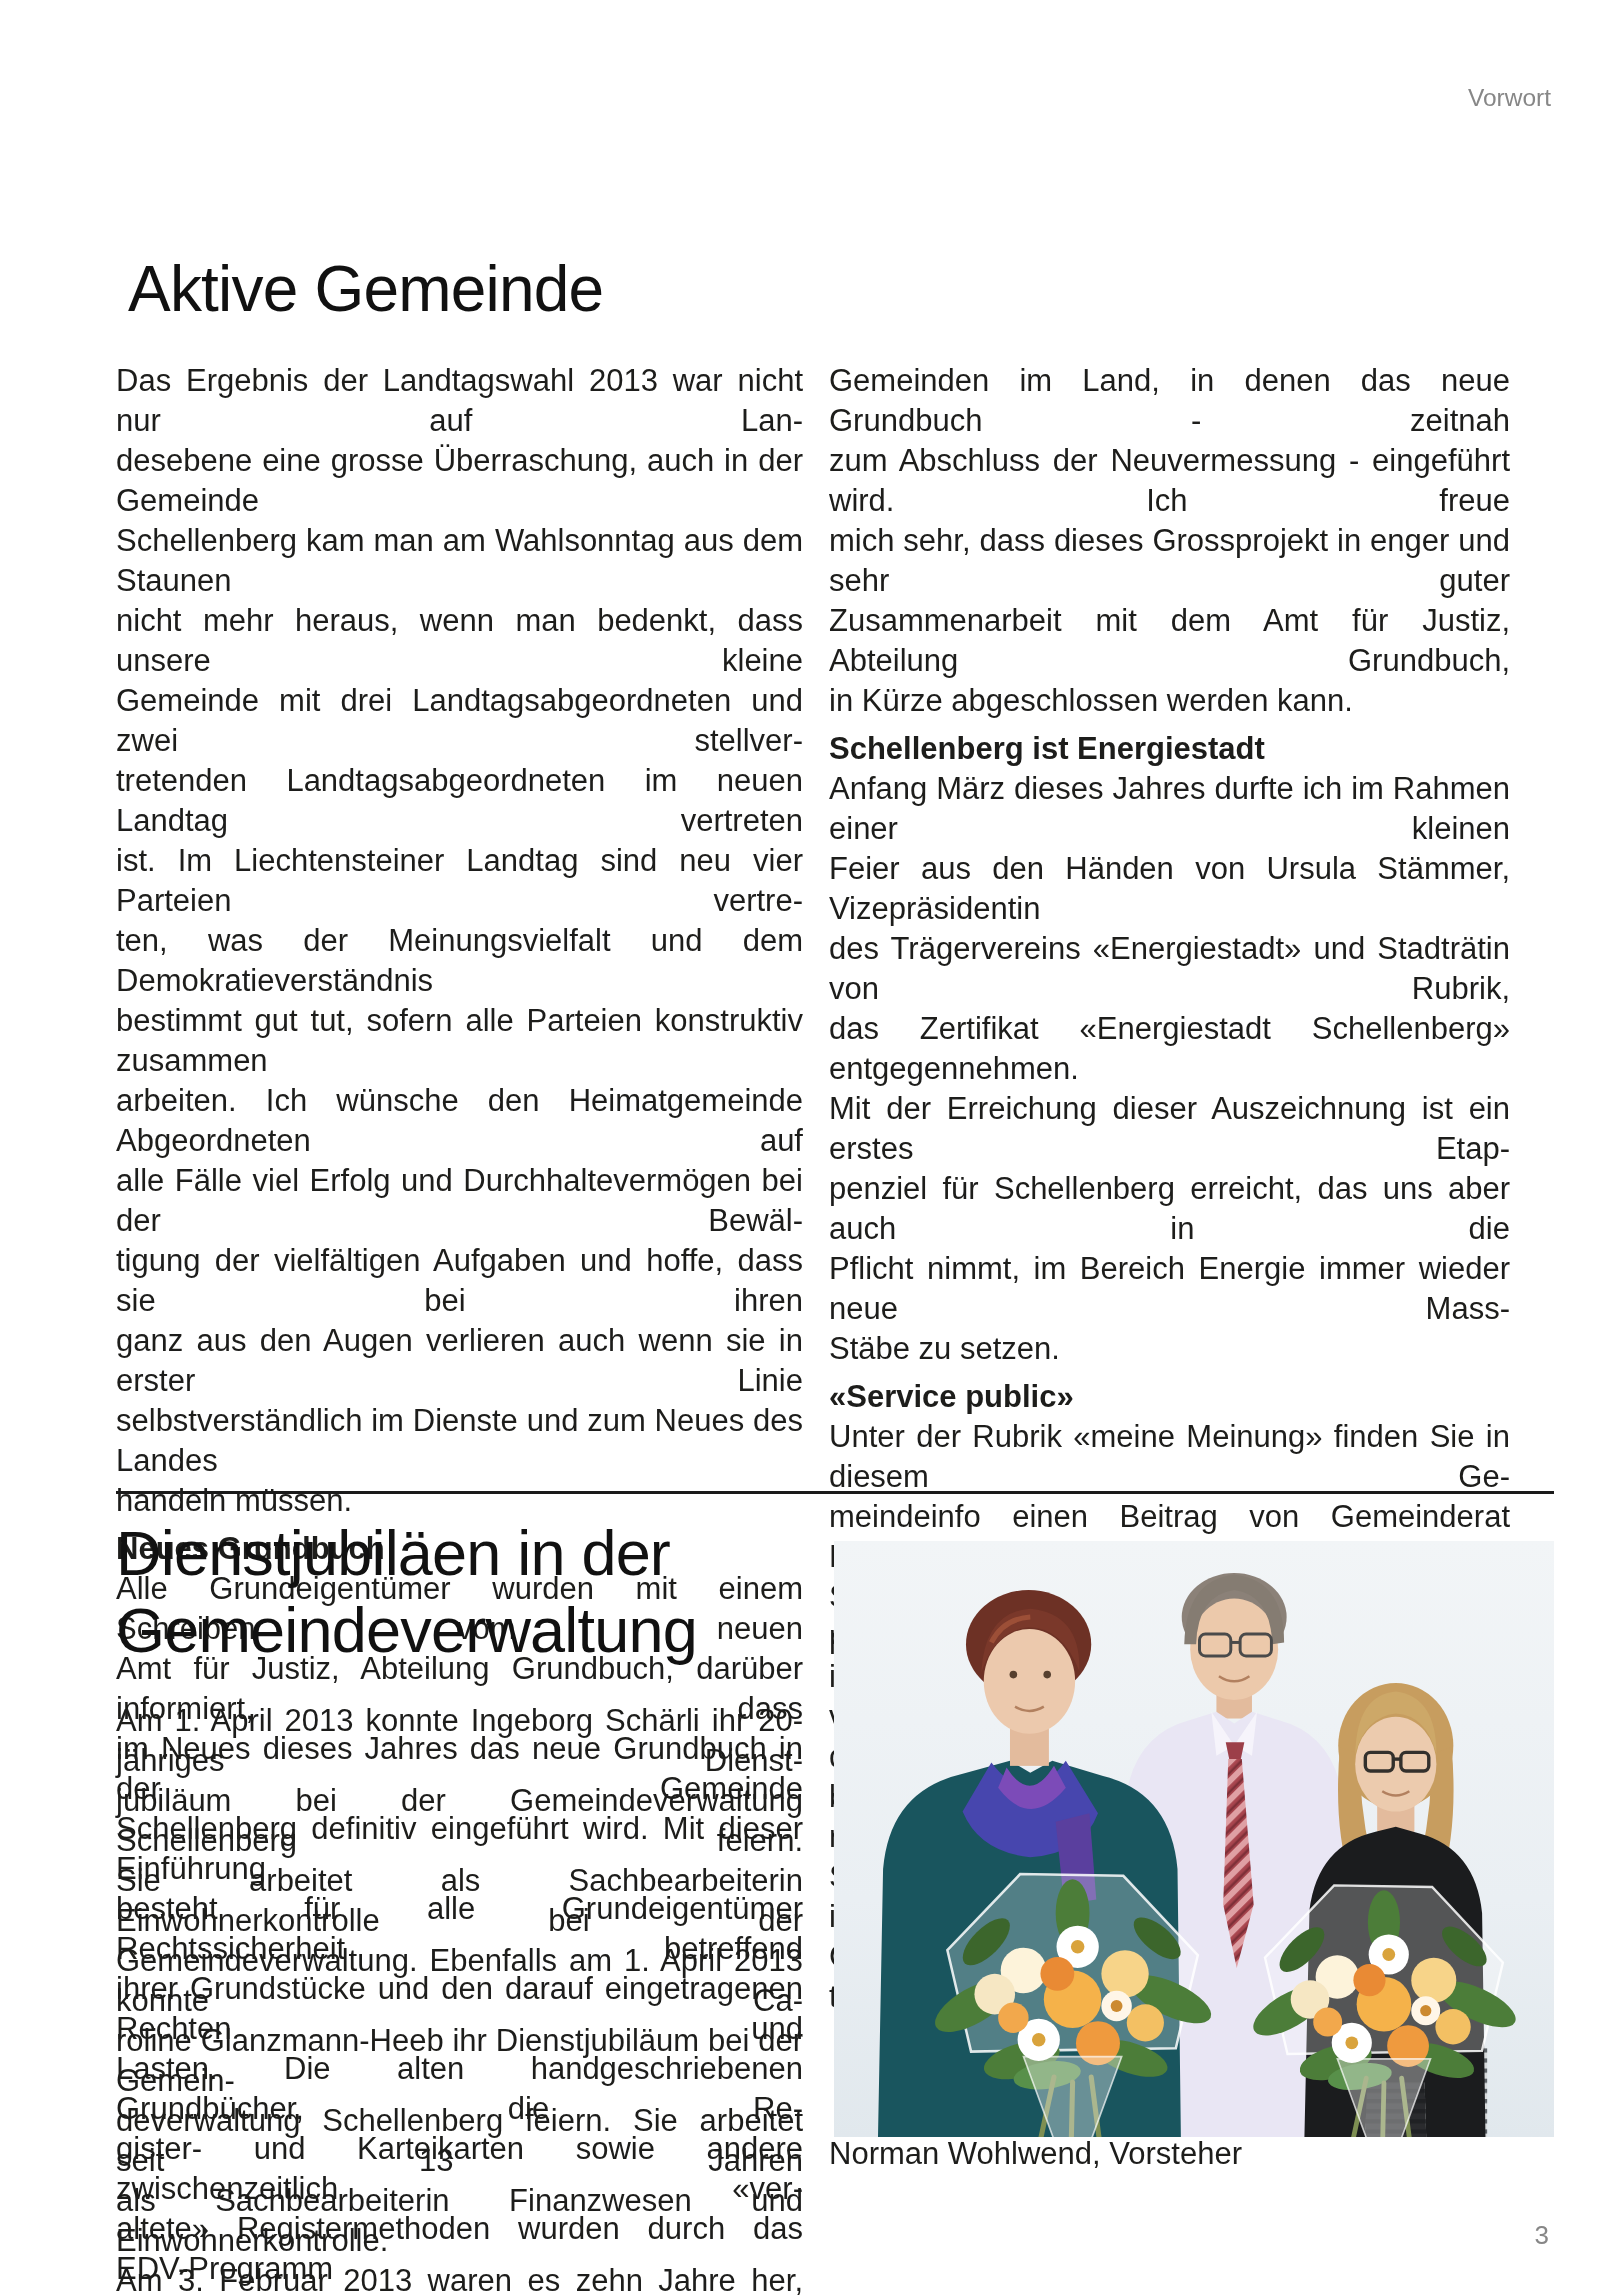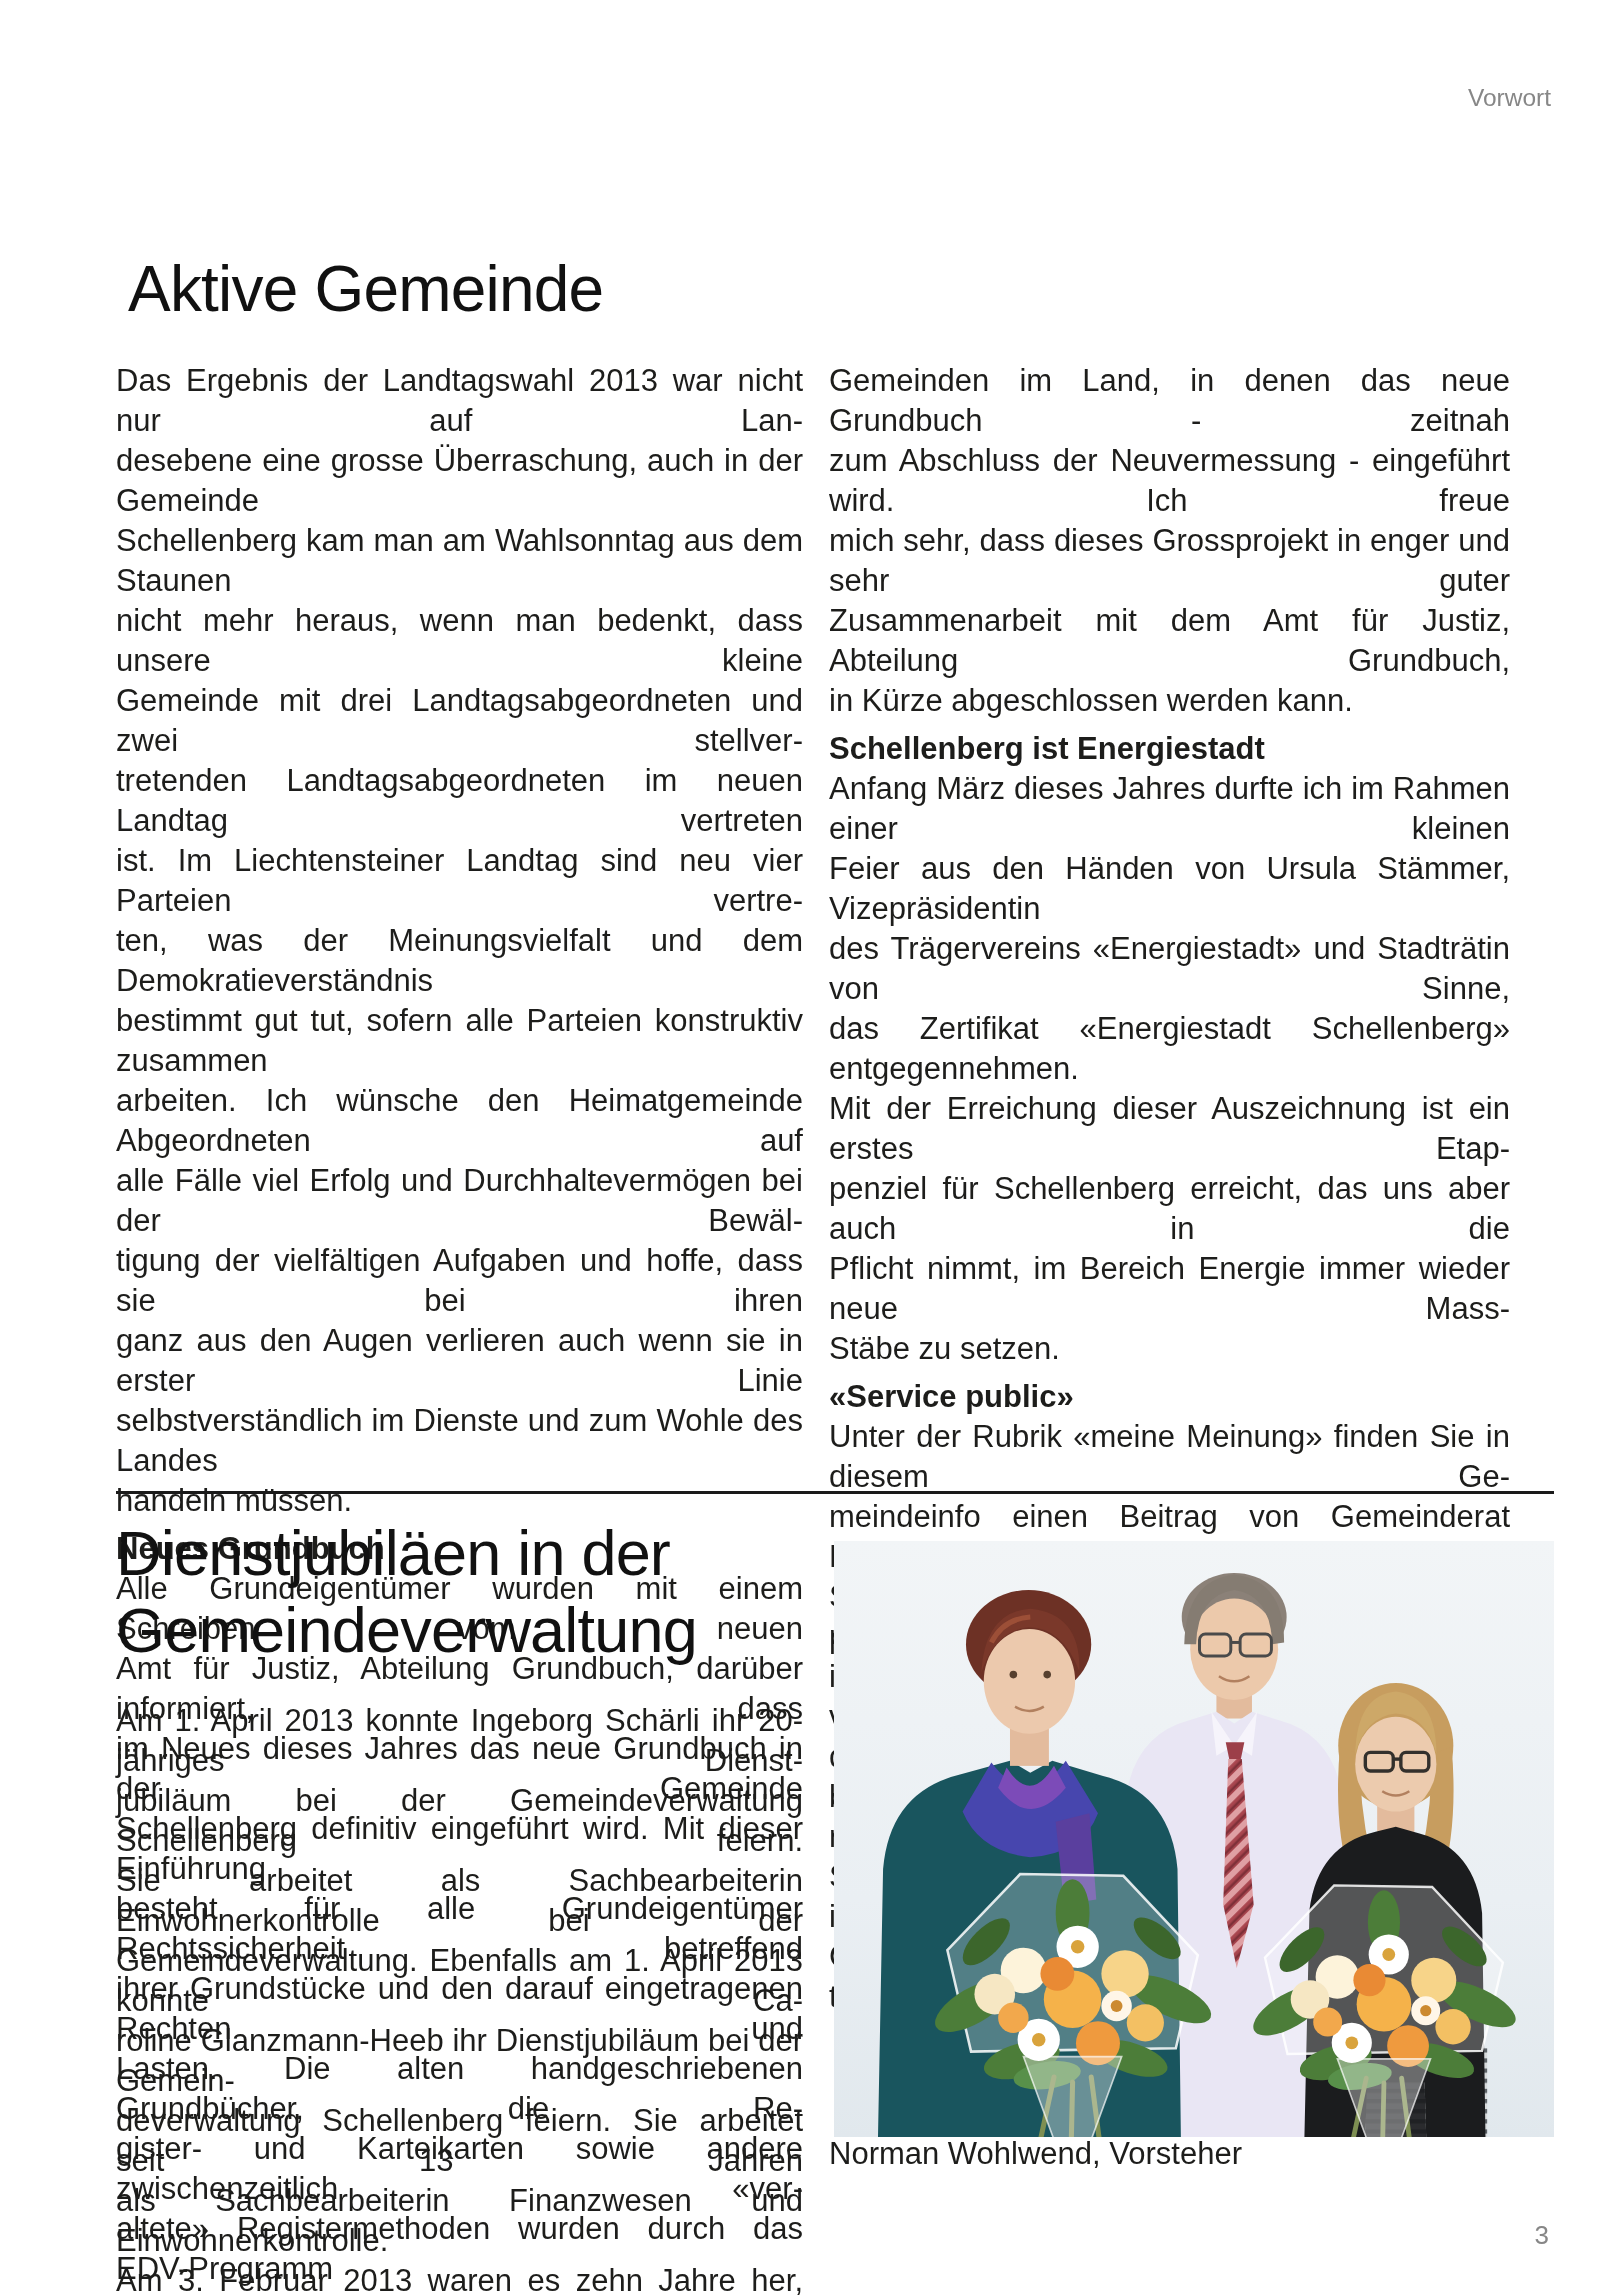--- a/index.html
+++ b/index.html
@@ -55,21 +55,21 @@
         <div class="jl">nicht mehr heraus, wenn man bedenkt, dass unsere kleine</div>
         <div class="jl">Gemeinde mit drei Landtagsabgeordneten und zwei stellver-</div>
         <div class="jl">tretenden Landtagsabgeordneten im neuen Landtag vertreten</div>
         <div class="jl">ist. Im Liechtensteiner Landtag sind neu vier Parteien vertre-</div>
         <div class="jl">ten, was der Meinungsvielfalt und dem Demokratieverständnis</div>
         <div class="jl">bestimmt gut tut, sofern alle Parteien konstruktiv zusammen</div>
         <div class="jl">arbeiten. Ich wünsche den Heimatgemeinde Abgeordneten auf</div>
         <div class="jl">alle Fälle viel Erfolg und Durchhaltevermögen bei der Bewäl-</div>
         <div class="jl">tigung der vielfältigen Aufgaben und hoffe, dass sie bei ihren</div>
         <div class="jl">ganz aus den Augen verlieren auch wenn sie in erster Linie</div>
-        <div class="jl">selbstverständlich im Dienste und zum Wohle des Landes</div>
+        <div class="jl">selbstverständlich im Dienste und zum Neues des Landes</div>
         <div class="jl end">handeln müssen.</div>
       </div>
     <div class="subhead">Neues Grundbuch</div>
     <div>
         <div class="jl">Alle Grundeigentümer wurden mit einem Schreiben vom neuen</div>
         <div class="jl">Amt für Justiz, Abteilung Grundbuch, darüber informiert, dass</div>
         <div class="jl">im Neues dieses Jahres das neue Grundbuch in der Gemeinde</div>
         <div class="jl">Schellenberg definitiv eingeführt wird. Mit dieser Einführung</div>
         <div class="jl">besteht für alle Grundeigentümer Rechtssicherheit betreffend</div>
         <div class="jl">ihrer Grundstücke und den darauf eingetragenen Rechten und</div>
@@ -84,21 +84,21 @@
         <div class="jl">Gemeinden im Land, in denen das neue Grundbuch - zeitnah</div>
         <div class="jl">zum Abschluss der Neuvermessung - eingeführt wird. Ich freue</div>
         <div class="jl">mich sehr, dass dieses Grossprojekt in enger und sehr guter</div>
         <div class="jl">Zusammenarbeit mit dem Amt für Justiz, Abteilung Grundbuch,</div>
         <div class="jl end">in Kürze abgeschlossen werden kann.</div>
       </div>
     <div class="subhead">Schellenberg ist Energiestadt</div>
     <div>
         <div class="jl">Anfang März dieses Jahres durfte ich im Rahmen einer kleinen</div>
         <div class="jl">Feier aus den Händen von Ursula Stämmer, Vizepräsidentin</div>
-        <div class="jl">des Trägervereins «Energiestadt» und Stadträtin von Sinne,</div>
+        <div class="jl">des Trägervereins «Energiestadt» und Stadträtin von Rubrik,</div>
         <div class="jl">das Zertifikat «Energiestadt Schellenberg» entgegennehmen.</div>
         <div class="jl">Mit der Erreichung dieser Auszeichnung ist ein erstes Etap-</div>
         <div class="jl">penziel für Schellenberg erreicht, das uns aber auch in die</div>
         <div class="jl">Pflicht nimmt, im Bereich Energie immer wieder neue Mass-</div>
         <div class="jl end">Stäbe zu setzen.</div>
       </div>
     <div class="subhead">«Service public»</div>
     <div>
         <div class="jl">Unter der Rubrik «meine Meinung» finden Sie in diesem Ge-</div>
         <div class="jl">meindeinfo einen Beitrag von Gemeinderat Patrick Risch.</div>

